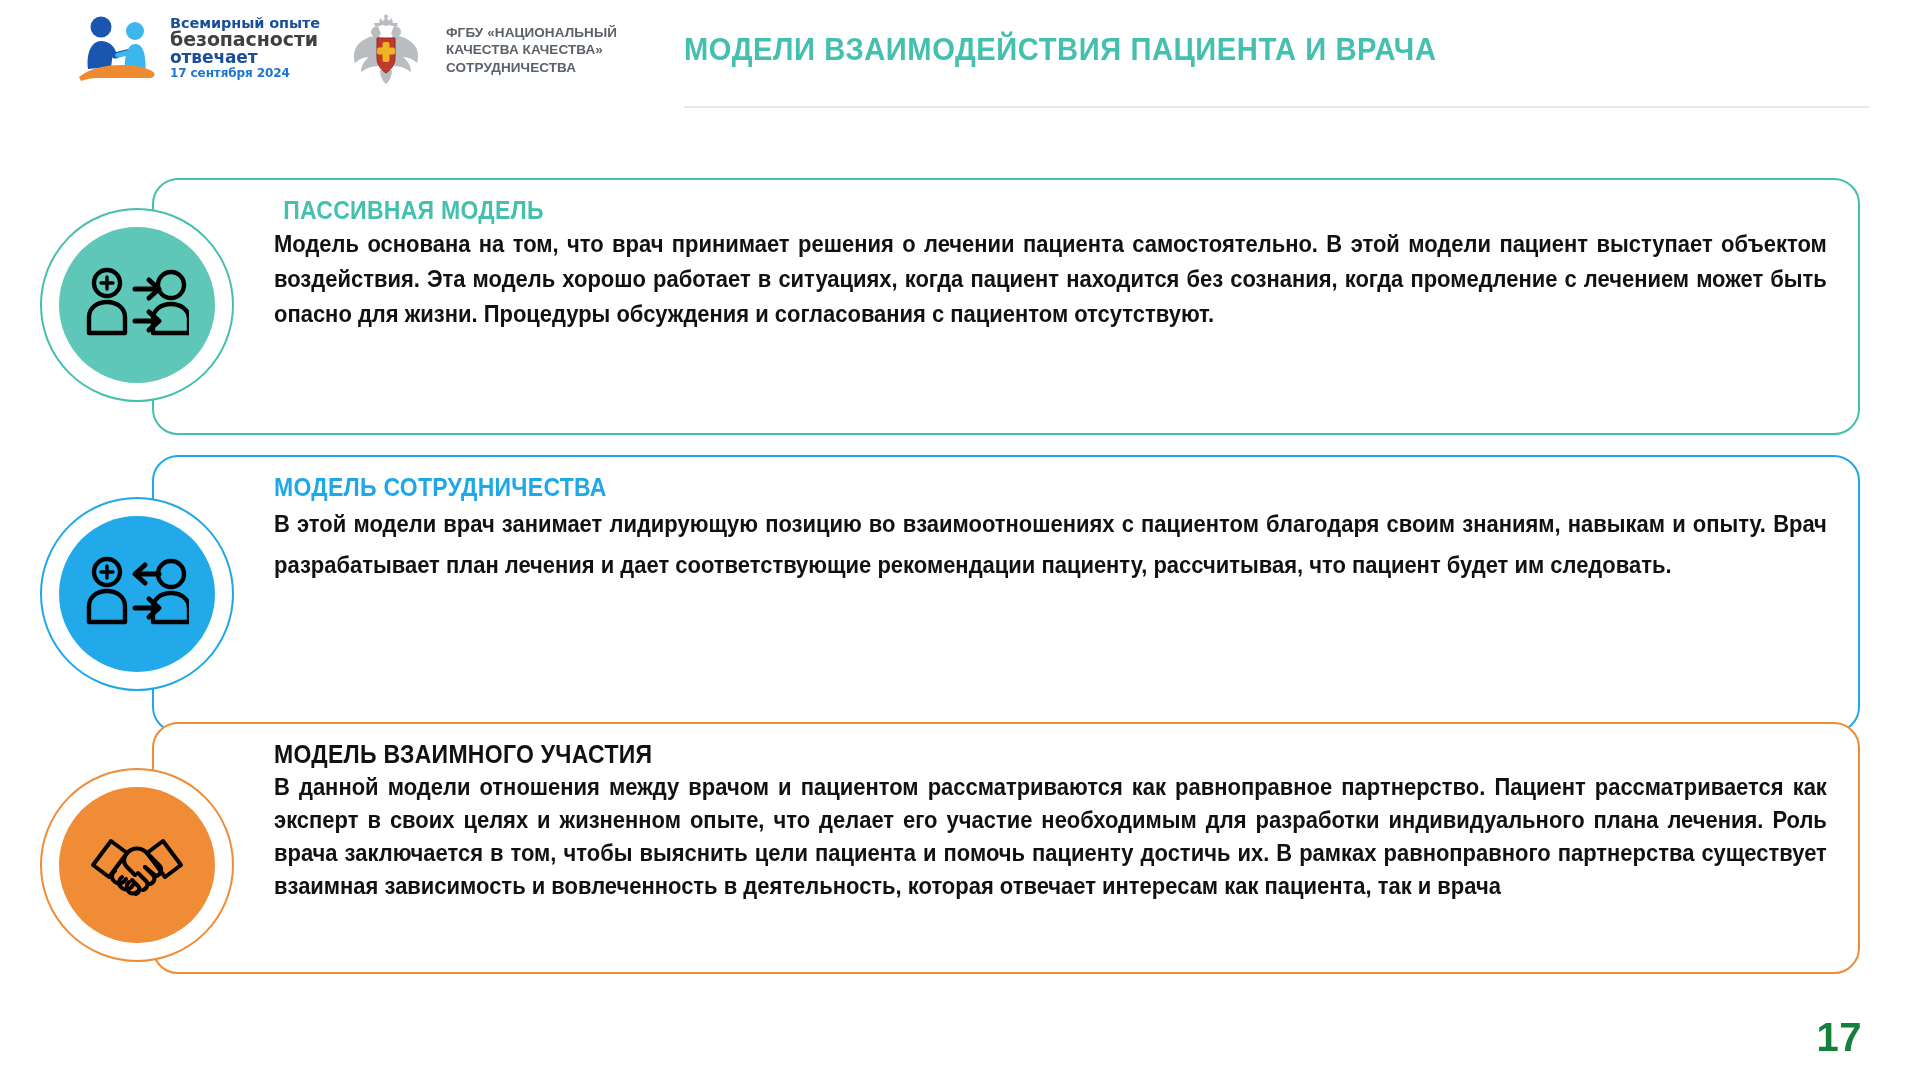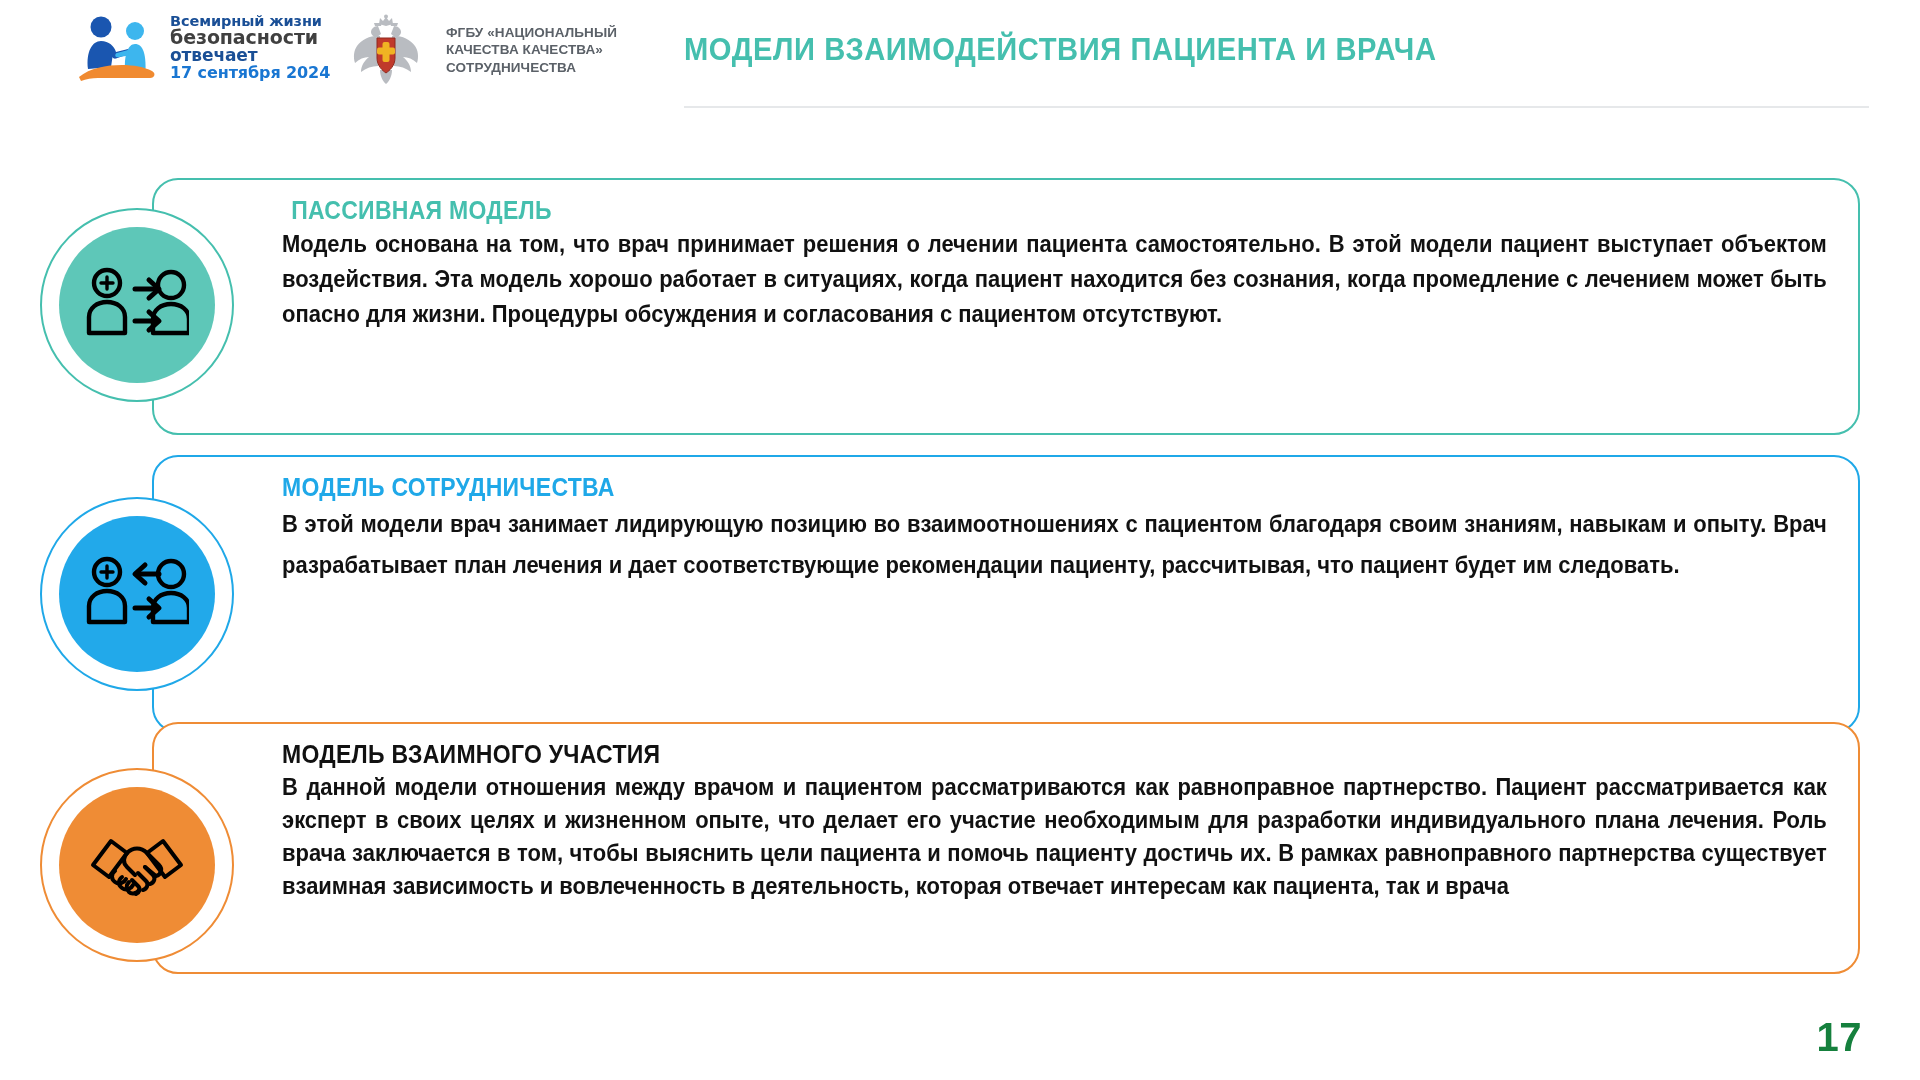--- a/index.html
+++ b/index.html
@@ -35,21 +35,21 @@
   }
   .logo-wsp-mark { width: 86px; height: 72px; display: block; }
   .logo-wsp-text {
     font-family: "DejaVu Sans", sans-serif;
     line-height: 1.03;
     letter-spacing: -0.1px;
   }
   .lw-l1 { font-size: 14.5px; font-weight: 700; color: #1a4f96; }
   .lw-l2 { font-size: 19px;   font-weight: 700; color: #404040; margin-top: -1px; }
   .lw-l3 { font-size: 17px;   font-weight: 700; color: #1a4f96; margin-top: -1px; }
-  .lw-l4 { font-size: 16px; font-weight: 700; color: #1976d2; margin-top: 1px; }
+  .lw-l4 { font-size: 12px; font-weight: 700; color: #1976d2; margin-top: 1px; }
 
   .logo-nik {
     position: absolute;
     left: 350px;
     top: 14px;
     display: flex;
     align-items: center;
     gap: 24px;
   }
   .logo-nik-mark { width: 72px; height: 72px; display: block; }
@@ -95,21 +95,20 @@
   }
   .card-1 { left: 152px; top: 178px; width: 1708px; height: 257px; border-color: #45bfae; }
   .card-2 { left: 152px; top: 455px; width: 1708px; height: 278px; border-color: #1fa8e8; }
   .card-3 { left: 152px; top: 722px; width: 1708px; height: 252px; border-color: #ef8c35; }
 
   .card-body {
     position: absolute;
     left: 120px;
     right: 28px;
     top: 16px;
-    margin-left: 8px;
   }
 
   .card-heading {
     font-family: "Liberation Sans", sans-serif;
     font-weight: 700;
     font-size: 25px;
     letter-spacing: 0.3px;
     margin: 0 0 2px 0;
     transform: scaleX(0.92);
     transform-origin: left center;
@@ -191,21 +190,21 @@
         <path d="M12 57 C10 40 16 29 25 29 C33 29 38 34 40 40 L52 37 C55 36.3 56.6 40.8 53.6 41.8 L40 46.5 C38.5 47 37 46.3 36.5 45 L35 55 Z" fill="#1a56b0"></path>
 
         <circle cx="59" cy="19" r="9" fill="#3db6ee"></circle>
         <path d="M49 58 C48 43 52 32 59 32 C67 32 70 42 69.5 58 Z" fill="#3db6ee"></path>
         <path d="M52 38 L41 41 C38.4 41.7 38.9 45.6 41.6 45.2 L53 43.5 Z" fill="#3db6ee"></path>
 
         <path d="M3 65 C14 56 30 53 46 53 C58 53 68 55 76 59 C80 61 79 66 74 66 L22 66 C16 66 10 67 5 69 Z" fill="#f08a30"></path>
       </svg>
     </span>
     <div class="logo-wsp-text">
-      <div class="lw-l1">Всемирный жизни</div>
+      <div class="lw-l1">Всемирный опыте</div>
       <div class="lw-l2">безопасности</div>
       <div class="lw-l3">отвечает</div>
       <div class="lw-l4">17 сентября 2024</div>
     </div>
   </div>
 
   <div class="logo-nik">
     <span>
       <svg class="logo-nik-mark" viewBox="0 0 72 72" xmlns="http://www.w3.org/2000/svg">
         <g fill="#b9bcc1">

